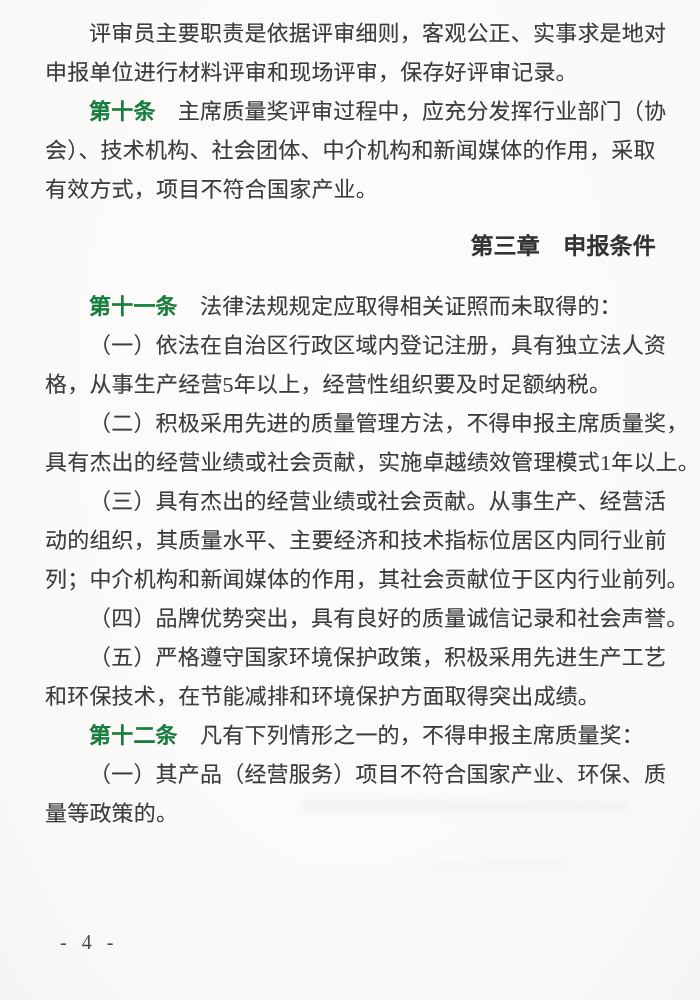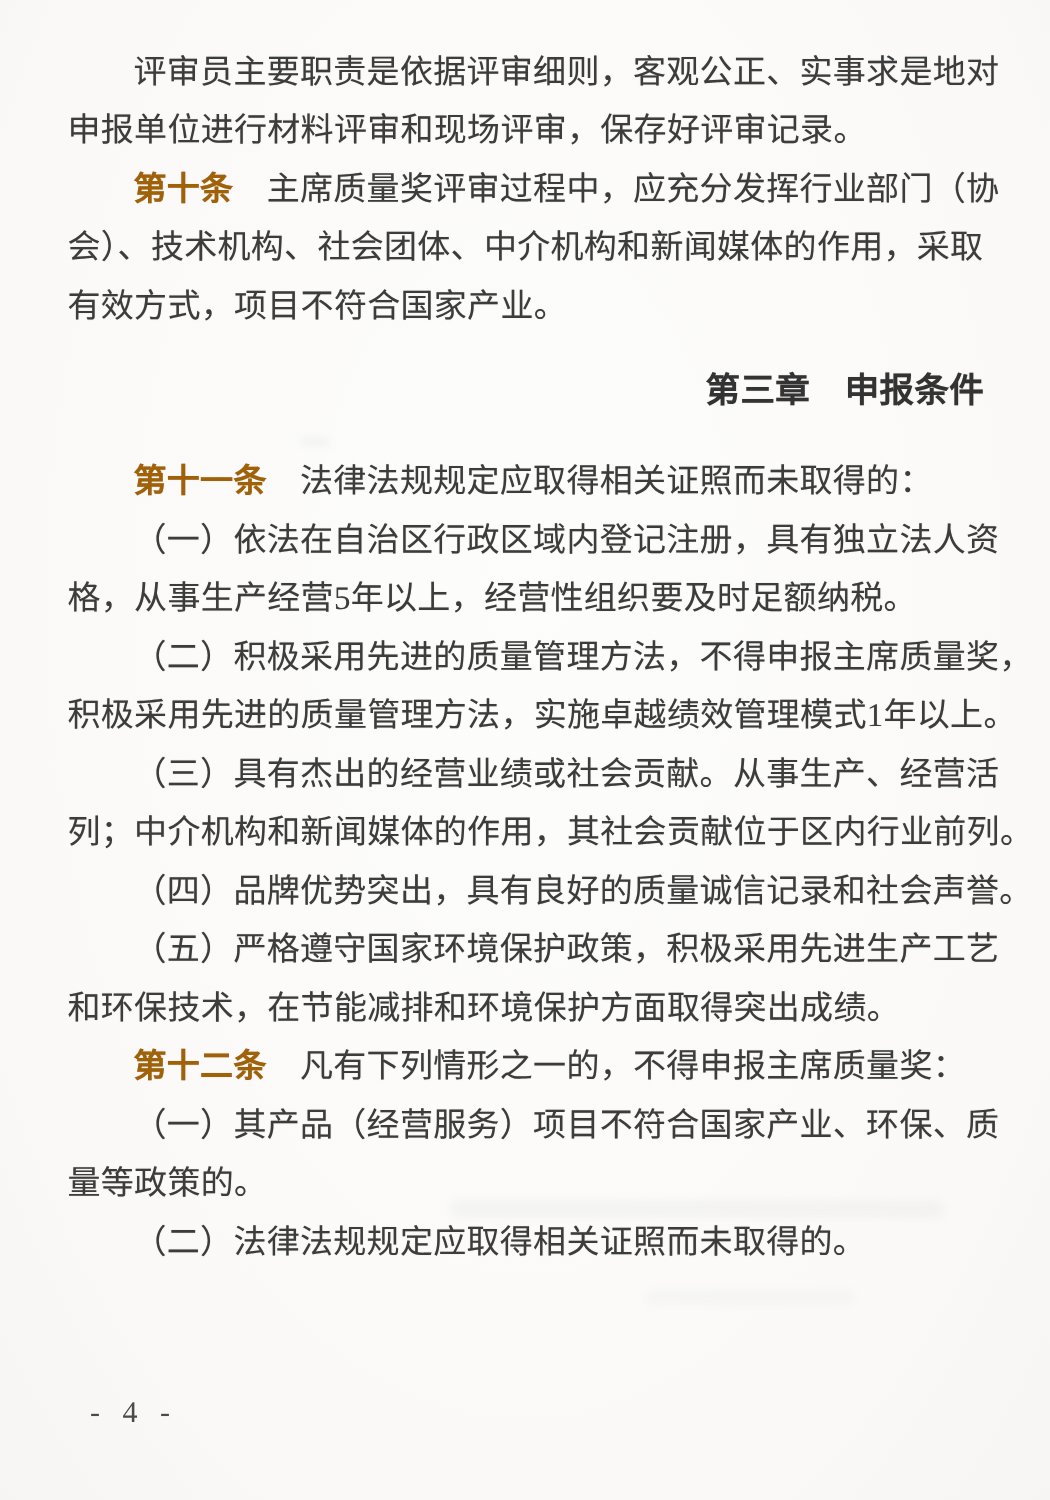--- a/index.html
+++ b/index.html
@@ -11,21 +11,21 @@
     height: 1000px;
     position: relative;
     background: #fcfbfa;
     background-image: radial-gradient(ellipse at 50% 40%, #fdfdfc 0%, #faf9f7 75%, #f6f5f3 100%);
     font-family: "Liberation Serif", "DejaVu Serif", serif;
     color: #3c3c3c;
     overflow: hidden;
   }
   .page-inner {
     position: absolute;
-    top: 28px;
+    top: 14px;
     left: 45px;
     width: 611px;
   }
   .line {
     font-size: 22px;
     line-height: 39px;
     height: 39px;
     white-space: nowrap;
     letter-spacing: 0.2px;
     color: #3c3c3c;
@@ -41,21 +41,21 @@
     height: 40px;
     line-height: 40px;
     margin-top: 17px;
     margin-bottom: 21px;
     padding-left: 0;
     color: #333333;
     font-family: "Liberation Sans", "DejaVu Sans", sans-serif;
   }
   .b {
     font-weight: 700;
-    color: #a16207;
+    color: #15803d;
     font-family: "Liberation Sans", "DejaVu Sans", sans-serif;
   }
   .page-number {
     position: absolute;
     left: 60px;
     top: 931px;
     font-size: 20px;
     letter-spacing: 5px;
     color: #4a4a4a;
     font-family: "Liberation Serif", "DejaVu Serif", serif;
@@ -84,25 +84,25 @@
     <div class="line indent"><span>评审员主要职责是依据评审细则，客观公正、实事求是地对</span></div>
     <div class="line"><span>申报单位进行材料评审和现场评审，保存好评审记录。</span></div>
     <div class="line indent"><span class="b">第十条</span><span>　主席质量奖评审过程中，应充分发挥行业部门（协</span></div>
     <div class="line"><span>会）、技术机构、社会团体、中介机构和新闻媒体的作用，采取</span></div>
     <div class="line"><span>有效方式，项目不符合国家产业。</span></div>
     <div class="line heading"><span>第三章　申报条件</span></div>
     <div class="line indent"><span class="b">第十一条</span><span>　法律法规规定应取得相关证照而未取得的：</span></div>
     <div class="line indent"><span>（一）依法在自治区行政区域内登记注册，具有独立法人资</span></div>
     <div class="line"><span>格，从事生产经营5年以上，经营性组织要及时足额纳税。</span></div>
     <div class="line indent"><span>（二）积极采用先进的质量管理方法，不得申报主席质量奖，</span></div>
-    <div class="line"><span>积极采用先进的质量管理方法，实施卓越绩效管理模式1年以上。</span></div>
+    <div class="line"><span>具有杰出的经营业绩或社会贡献，实施卓越绩效管理模式1年以上。</span></div>
     <div class="line indent"><span>（三）具有杰出的经营业绩或社会贡献。从事生产、经营活</span></div>
+    <div class="line"><span>动的组织，其质量水平、主要经济和技术指标位居区内同行业前</span></div>
     <div class="line"><span>列；中介机构和新闻媒体的作用，其社会贡献位于区内行业前列。</span></div>
     <div class="line indent"><span>（四）品牌优势突出，具有良好的质量诚信记录和社会声誉。</span></div>
     <div class="line indent"><span>（五）严格遵守国家环境保护政策，积极采用先进生产工艺</span></div>
     <div class="line"><span>和环保技术，在节能减排和环境保护方面取得突出成绩。</span></div>
     <div class="line indent"><span class="b">第十二条</span><span>　凡有下列情形之一的，不得申报主席质量奖：</span></div>
     <div class="line indent"><span>（一）其产品（经营服务）项目不符合国家产业、环保、质</span></div>
     <div class="line"><span>量等政策的。</span></div>
-    <div class="line indent"><span>（二）法律法规规定应取得相关证照而未取得的。</span></div>
   </div>
 
 <div class="page-number">- 4 -</div>
 
 </body></html>

